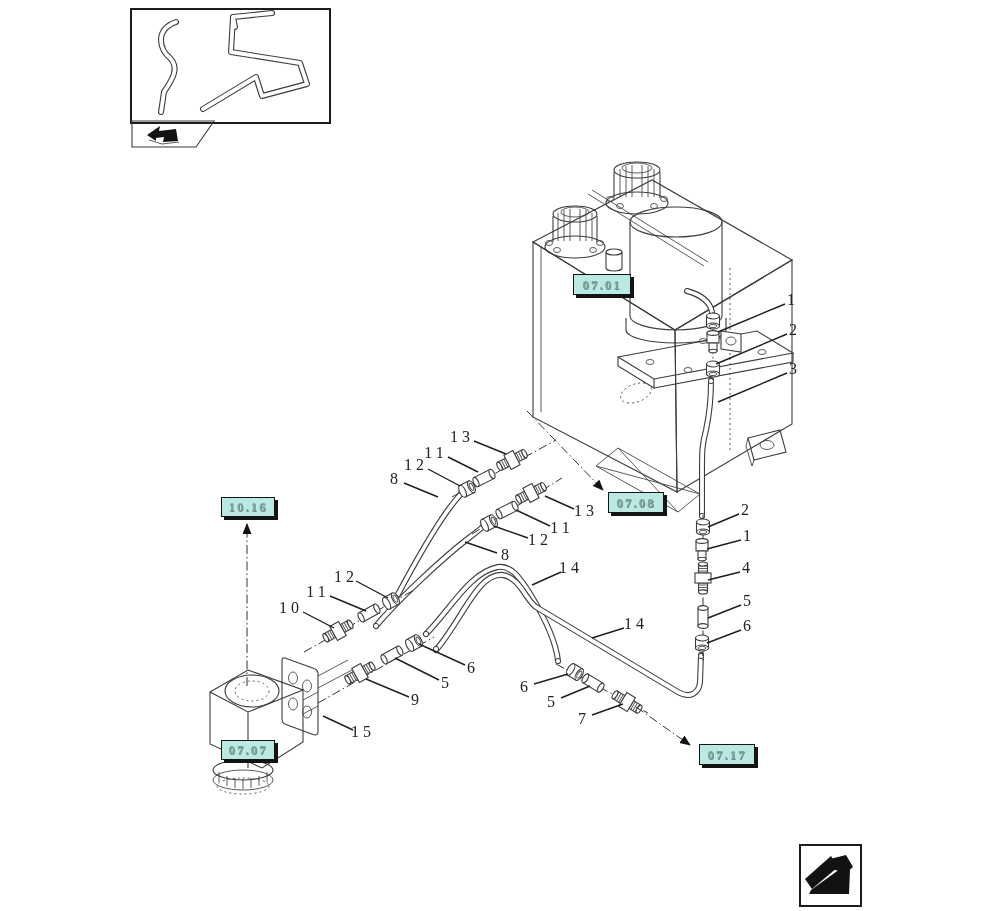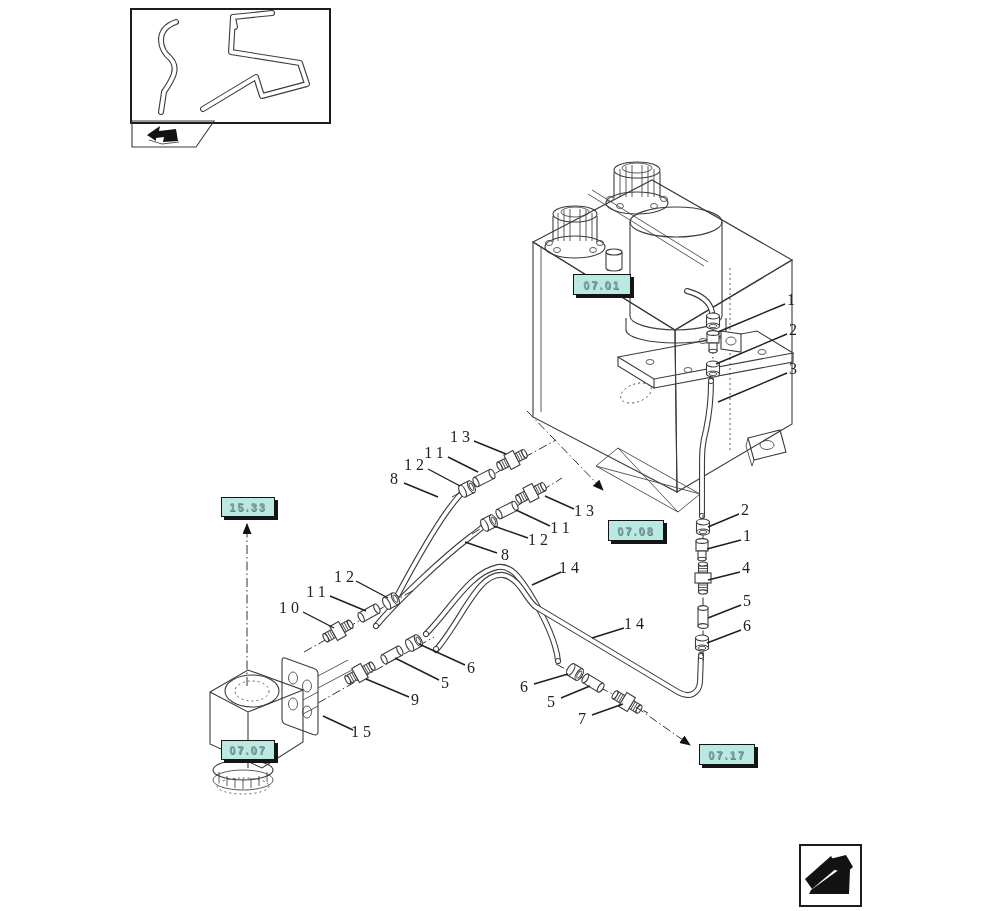--- a/index.html
+++ b/index.html
@@ -14,21 +14,21 @@
   .leader{stroke:#1f1f1f;stroke-width:1.4;fill:none;}
   .tube-o{stroke:#3c3c3c;stroke-width:6;fill:none;stroke-linecap:round;stroke-linejoin:round;}
   .tube-i{stroke:#ffffff;stroke-width:3.8;fill:none;stroke-linecap:round;stroke-linejoin:round;}
   .callout{font-size:16px;letter-spacing:4px;fill:#222;}
   .fitfill{fill:#fff;stroke:#3c3c3c;stroke-width:1.1;}
   .tubeend{fill:#fff;stroke:#3c3c3c;stroke-width:1;}
   .solidblack{fill:#121212;stroke:none;}
   
   .ref-box{position:absolute;display:flex;align-items:center;justify-content:center;
      background:#b9e9e2;border:1.5px solid #141414;box-shadow:3px 3px 0 0 #141414;
-     font-family:Liberation Sans, sans-serif;font-size:11px;font-weight:bold;
+     font-family:Liberation Serif, serif;font-size:13px;font-weight:bold;
      color:#7fa29c;letter-spacing:2px;text-shadow:0.6px 0.6px 0 #63827d;cursor:pointer;}
   .frame{position:absolute;border:2px solid #1c1c1c;background:#fff;}
 </style>
 </head>
 <body>
 
 <div id="stage">
 
   <div class="frame" style="left:130px;top:8px;width:197px;height:112px;"></div>
 
@@ -329,18 +329,18 @@
     </g>
 
     <g>
       <polygon class="solidblack" points="805,879 831,856 838,867 812,889"></polygon>
       <polygon class="solidblack" points="830,859 846,855 853,867 846,873 835,870"></polygon>
       <polygon class="solidblack" points="811,890 840,869 850,870 849,894 809,894"></polygon>
     </g>
   </svg>
 
   <div class="ref-box" style="left:573px;top:274px;width:56px;height:19px;">07.01</div>
-  <div class="ref-box" style="left:221px;top:497px;width:52px;height:18px;">15.33</div>
-  <div class="ref-box" style="left:608px;top:492px;width:54px;height:19px;margin-top:28px;">07.08</div>
+  <div class="ref-box" style="left:221px;top:497px;width:52px;height:18px;">10.16</div>
+  <div class="ref-box" style="left:608px;top:492px;width:54px;height:19px;">07.08</div>
   <div class="ref-box" style="left:221px;top:740px;width:52px;height:18px;">07.07</div>
   <div class="ref-box" style="left:699px;top:744px;width:54px;height:19px;">07.17</div>
 
 </div>
 
 </body></html>

